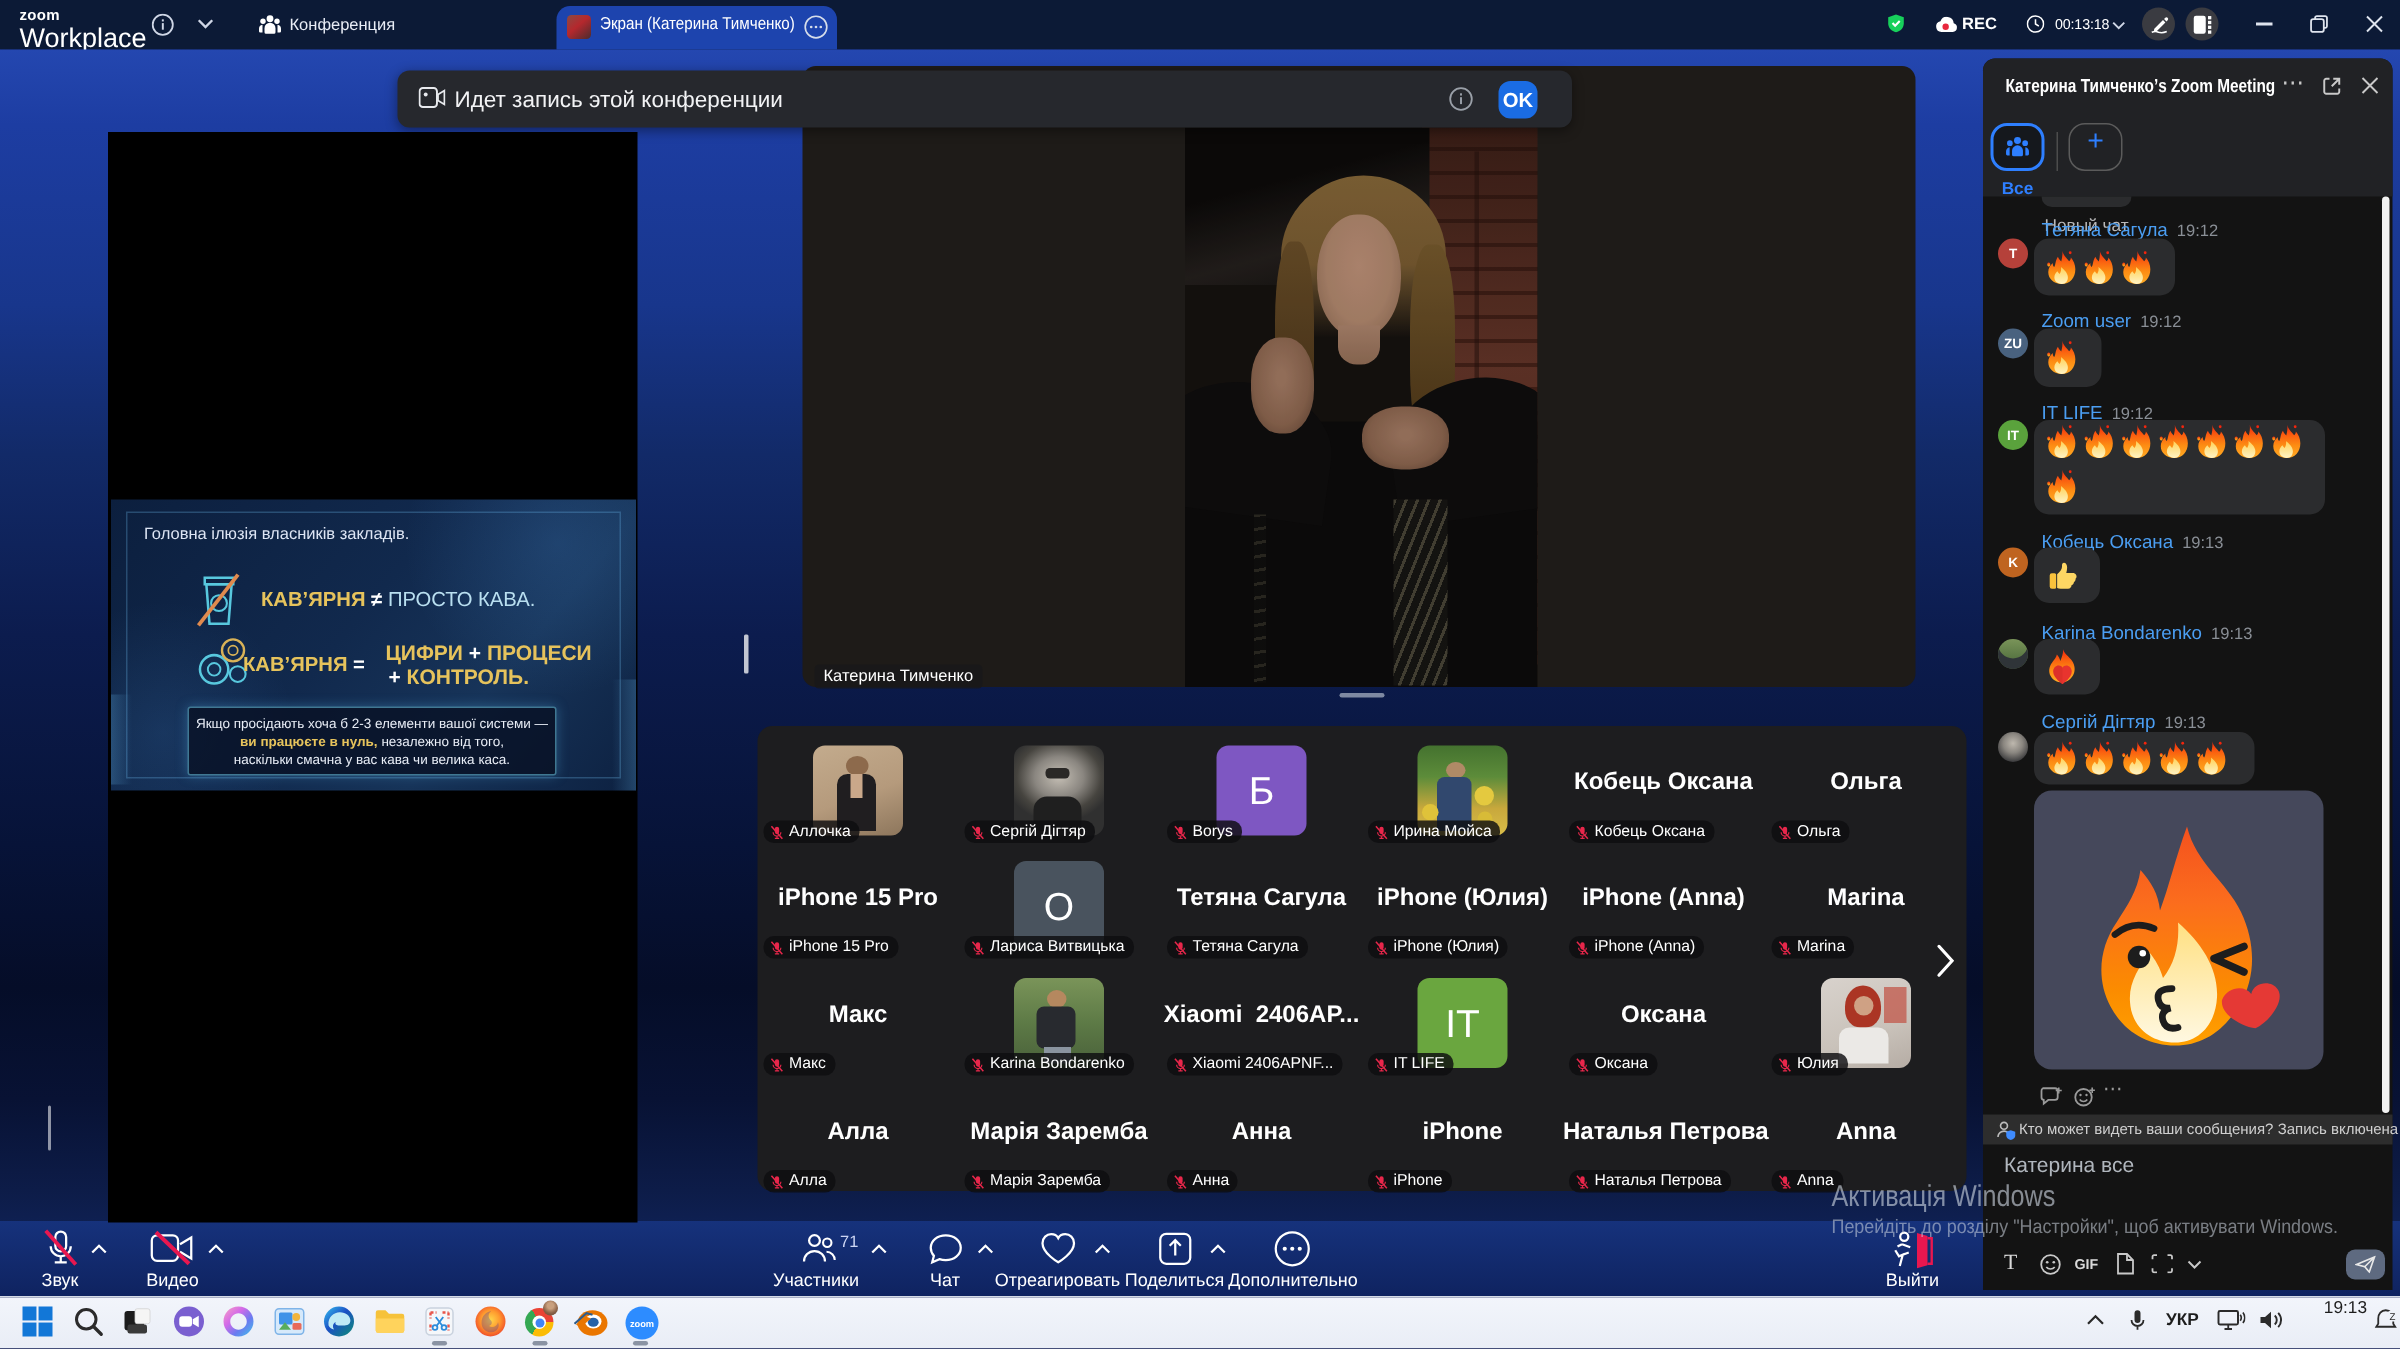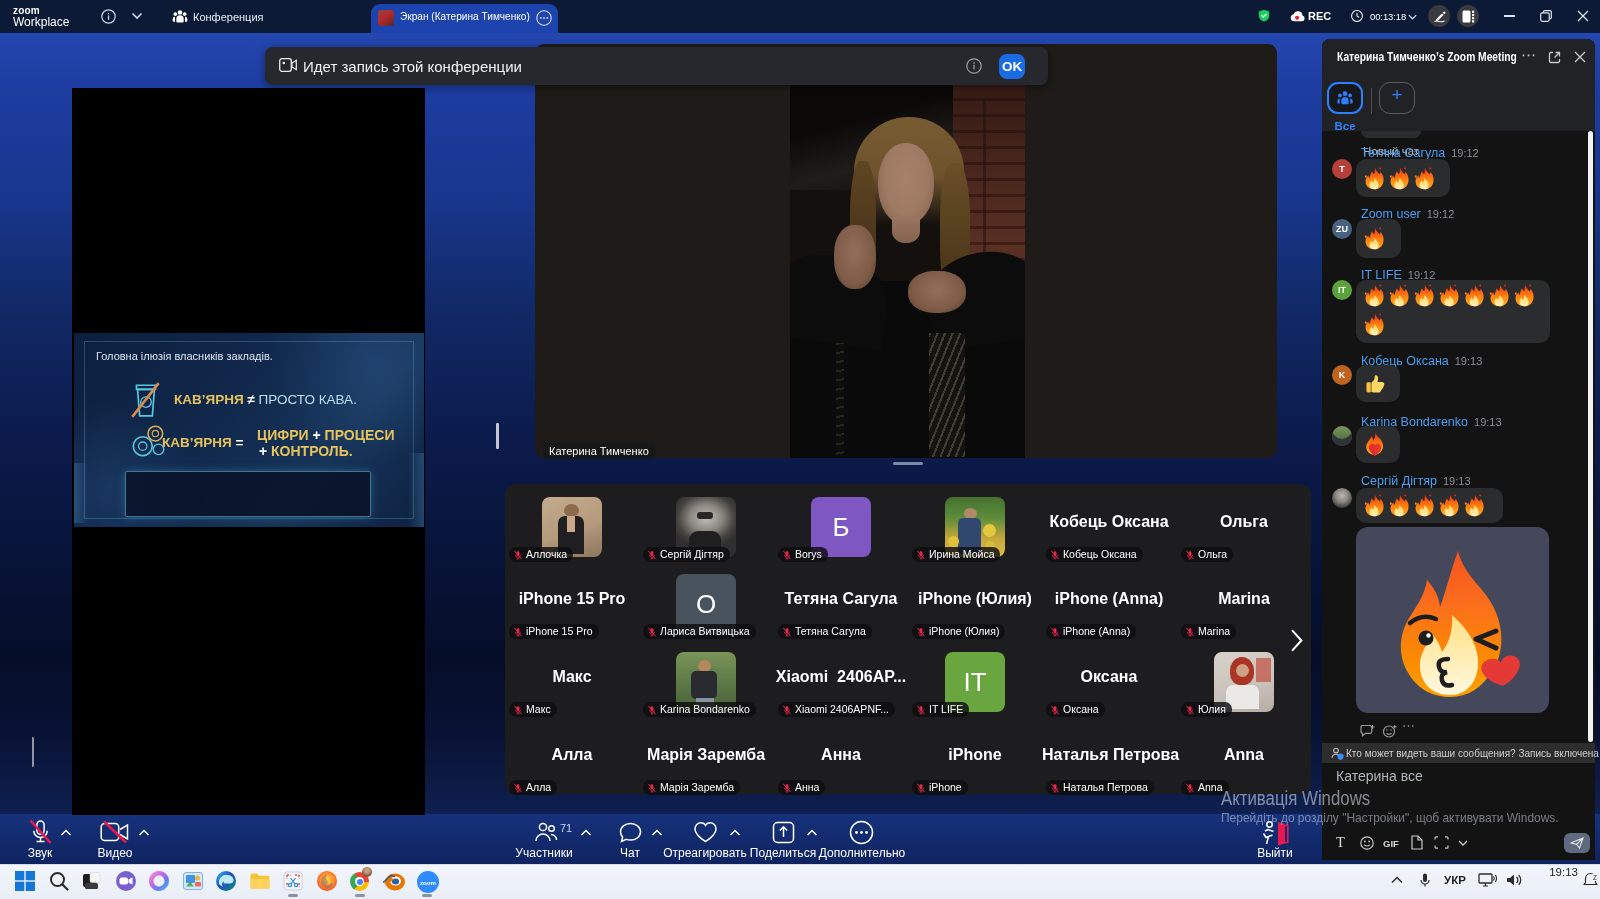--- a/index.html
+++ b/index.html
@@ -41,21 +41,21 @@
 <symbol id="heartfire" viewBox="0 0 32 32">
  <path fill="url(#gfo)" d="M16.5 1 C17.5 5 21.5 7 23.8 10.5 C26.3 14.3 26.8 18.8 24.6 22.6 C22.4 26.4 18.7 28.2 15.2 28.2 C11.7 28.2 8.3 26.5 6.4 23.2 C4.2 19.4 5 15.1 7.5 11.8 C9.1 9.7 10.8 8 11.4 5.3 C12.8 7 13.8 8.5 14.2 10.7 C15.4 7.5 16.6 5.2 16.5 1 Z"></path>
  <path fill="#e8342e" d="M16 29.6 C16 29.6 8.4 24.5 8.4 19.2 C8.4 16.3 10.6 14.4 12.8 14.4 C14.2 14.4 15.5 15.1 16 16.2 C16.5 15.1 17.8 14.4 19.2 14.4 C21.4 14.4 23.6 16.3 23.6 19.2 C23.6 24.5 16 29.6 16 29.6 Z"></path>
  <path fill="#c22821" d="M16 29.6 C16 29.6 8.4 24.5 8.4 19.2 C8.4 16.3 10.6 14.4 12.8 14.4 C14.2 14.4 15.5 15.1 16 16.2 L16 29.6 Z" opacity=".3"></path>
 </symbol>
 </defs>
     </svg>
 
 <div class="abs" style="left:0;top:0;width:1600px;height:33px;background:#0c1a36;"></div>
 <div class="abs" style="left:13px;top:5px;color:#fff;font-size:10px;font-weight:bold;letter-spacing:.2px;">zoom</div>
-<div class="abs" style="left:13px;top:15px;color:#fff;font-size:12px;font-weight:500;">Workplace</div>
+<div class="abs" style="left:13px;top:15px;color:#fff;font-size:18px;font-weight:500;">Workplace</div>
 <svg class="abs" style="left:101px;top:9px" width="15" height="15" viewBox="0 0 15 15">
       <circle cx="7.5" cy="7.5" r="6.7" fill="none" stroke="#cfd6e6" stroke-width="1.2"></circle>
       <rect x="6.9" y="6.4" width="1.3" height="4.4" fill="#cfd6e6"></rect>
       <rect x="6.9" y="3.9" width="1.3" height="1.4" fill="#cfd6e6"></rect>
     </svg>
 <svg class="abs" style="left:131px;top:12px" width="12" height="8" viewBox="0 0 12 8">
       <path d="M1.5 1.5 L6 6 L10.5 1.5" fill="none" stroke="#cfd6e6" stroke-width="1.6"></path>
     </svg>
 <svg class="abs" style="left:172px;top:9px" width="16" height="15" viewBox="0 0 24 22">
       <circle cx="12" cy="5" r="3.4" fill="#fff"></circle>
@@ -138,20 +138,21 @@
   <circle cx="14" cy="24" r="9" fill="none" stroke="#58c8de" stroke-width="1.6"></circle>
         <circle cx="14" cy="24" r="4" fill="none" stroke="#58c8de" stroke-width="1.2"></circle>
   <circle cx="26" cy="12" r="7" fill="none" stroke="#d9b257" stroke-width="1.5"></circle>
         <circle cx="26" cy="12" r="3" fill="none" stroke="#d9b257" stroke-width="1.1"></circle>
   <circle cx="29" cy="27" r="5" fill="none" stroke="#58c8de" stroke-width="1.3"></circle>
  </svg>
  <div class="abs" style="left:88px;top:102px;color:#e6c35c;font-size:13.5px;font-weight:bold;">КАВ’ЯРНЯ <span style="color:#fff;">=</span></div>
  <div class="abs" style="left:183px;top:94px;color:#e6c35c;font-size:14px;font-weight:bold;white-space:nowrap;">ЦИФРИ <span style="color:#fff;">+</span> ПРОЦЕСИ</div>
  <div class="abs" style="left:185px;top:110px;color:#e6c35c;font-size:14px;font-weight:bold;"><span style="color:#fff;">+</span> КОНТРОЛЬ.</div>
  <div class="abs" style="left:51px;top:138px;width:246px;height:46px;background:rgba(8,16,34,.78);border:1px solid rgba(110,200,230,.55);border-radius:2px;box-shadow:0 0 8px rgba(80,170,220,.35);"></div>
+ <div class="abs" style="left:51px;top:143px;width:246px;text-align:center;color:#e8edf6;font-size:9px;line-height:12px;">Якщо просідають хоча б 2-3 елементи вашої системи —<br><b style="color:#e6c35c;">ви працюєте в нуль,</b> незалежно від того,<br>наскільки смачна у вас кава чи велика каса.</div>
  <div class="abs" style="left:0;top:130px;width:14px;height:60px;background:linear-gradient(90deg,rgba(100,180,230,.25),transparent);"></div>
  <div class="abs" style="right:0;top:120px;width:16px;height:80px;background:linear-gradient(270deg,rgba(100,180,230,.25),transparent);"></div>
 </div>
 
 <div class="abs" style="left:535px;top:44px;width:742px;height:414px;background:#1e1b18;border-radius:9px;"></div>
 <div class="abs" style="left:790px;top:85px;width:235px;height:373px;overflow:hidden;">
   <div class="abs" style="left:0;top:0;width:235px;height:373px;background:#16120f;"></div>
   <div class="abs" style="left:158px;top:0;width:77px;height:358px;background:
      repeating-linear-gradient(180deg, #6e3a2c 0px, #6e3a2c 13px, #4c241a 13px, #4c241a 16px);"></div>
   <div class="abs" style="left:158px;top:0;width:77px;height:358px;background:linear-gradient(180deg,rgba(30,14,10,.6),rgba(30,14,10,.08) 45%,rgba(22,10,7,.35));"></div>

